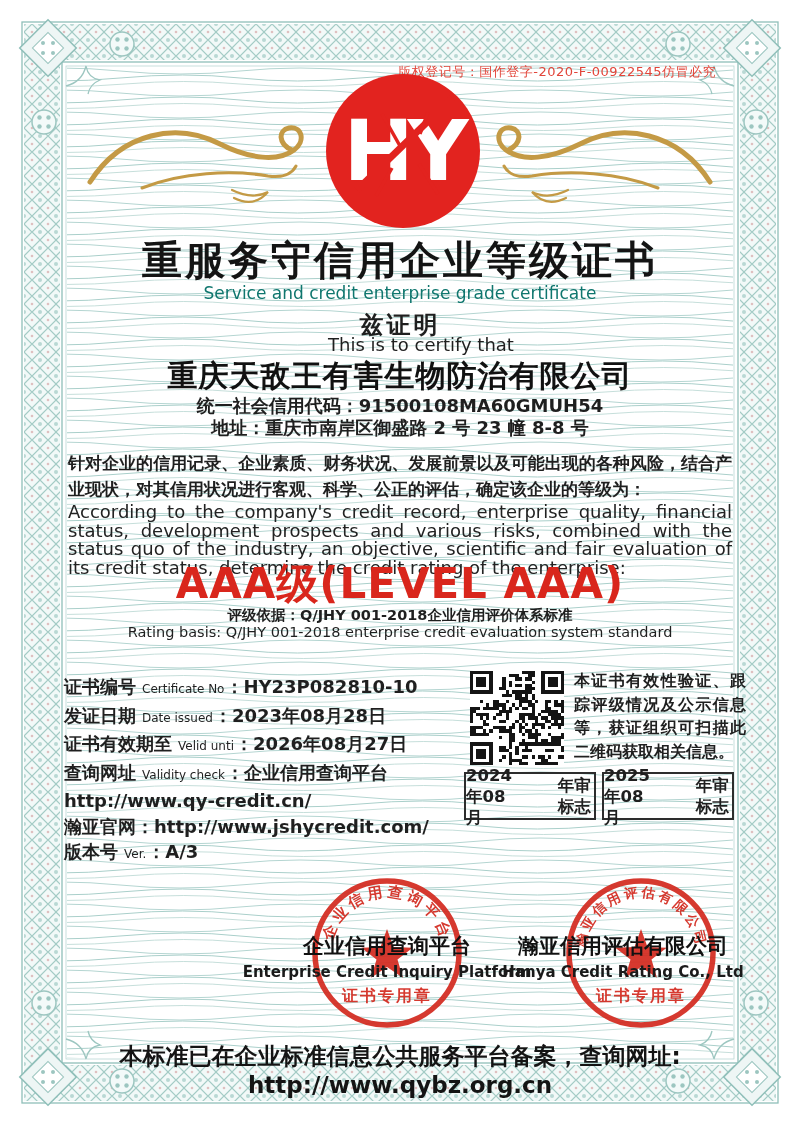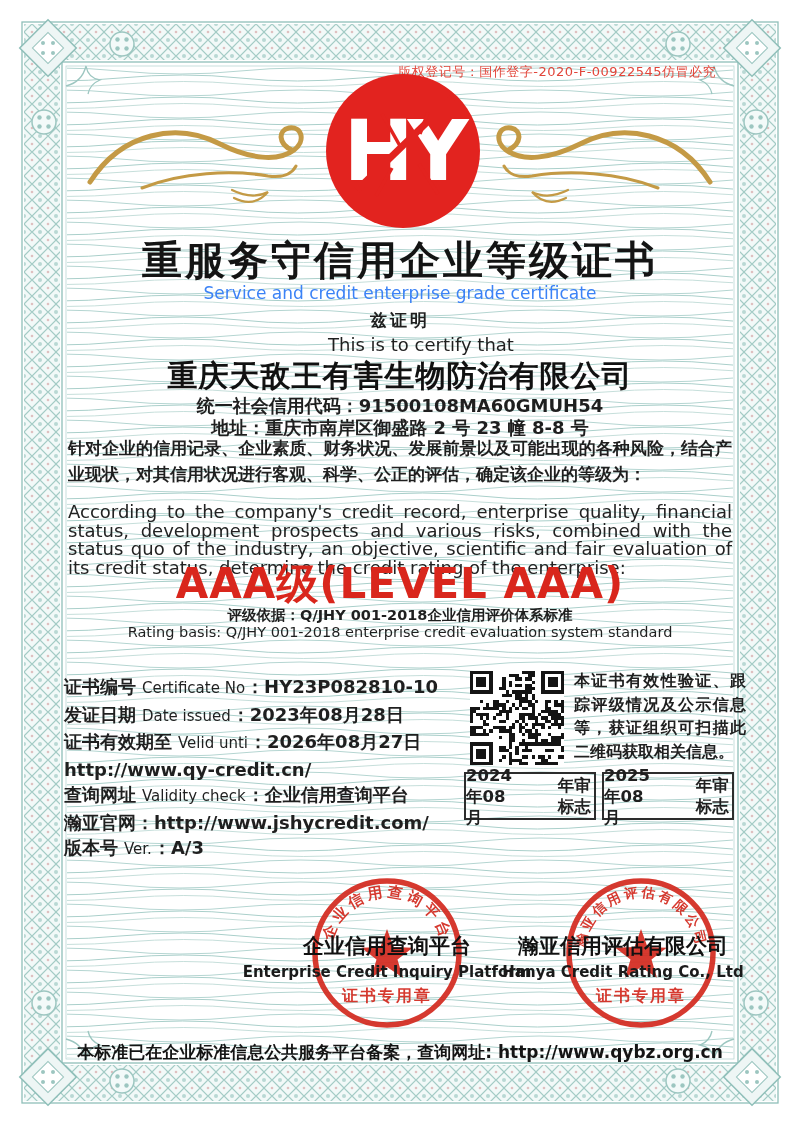--- a/index.html
+++ b/index.html
@@ -6,50 +6,50 @@
   #cert{position:relative;width:800px;height:1125px;overflow:hidden;background:#ffffff;
         font-family:"DejaVu Sans","Liberation Sans",sans-serif;color:#1f1f1f;}
   .abs{position:absolute;}
   .ctr{left:0;width:100%;text-align:center;}
   svg{display:block;}
   .copyright{top:63px;right:84px;font-size:13px;color:#e2453a;letter-spacing:0.5px;}
   .logo{left:324px;top:72px;}
   .flourish-l{left:82px;top:110px;}
   .flourish-r{left:478px;top:110px;}
   .title-zh{top:233px;font-size:40px;font-weight:700;letter-spacing:3px;color:#141414;}
-  .title-en{top:283px;font-size:17px;color:#3b82f6;}
-  .intro-zh{top:309px;font-size:17px;letter-spacing:3px;font-weight:600;}
+  .title-en{top:283px;font-size:17px;color:#0f766e;}
+  .intro-zh{top:309px;font-size:24px;letter-spacing:3px;font-weight:600;}
   .intro-en{top:334px;font-size:18px;margin-left:21px;}
   .company{top:356px;font-size:30px;font-weight:800;letter-spacing:1px;color:#111;}
   .credit-code{top:394px;font-size:18px;font-weight:600;}
   .address{top:416px;font-size:18px;font-weight:600;}
-  .para-zh{top:435px;left:68px;width:664px;font-size:17px;line-height:26px;text-align:justify;font-weight:600;}
+  .para-zh{top:450px;left:68px;width:664px;font-size:17px;line-height:26px;text-align:justify;font-weight:600;}
   .para-en{top:503px;left:68px;width:664px;font-size:18px;line-height:18.5px;text-align:justify;color:#222;}
   .grade{top:556px;font-size:42px;font-weight:700;color:#d9261c;letter-spacing:1px;}
   .basis-zh{top:606px;font-size:14.5px;font-weight:600;}
   .basis-en{top:624px;font-size:14.5px;}
   .details{left:64px;top:674px;font-size:18px;line-height:25.5px;font-weight:600;}
-  .details .den{font-size:15px;font-weight:400;margin:0 1px 0 6px;}
+  .details .den{font-size:12px;font-weight:400;margin:0 1px 0 6px;}
   .qr-box{left:470px;top:671px;}
   .qr-note{left:574px;top:669px;width:172px;font-size:16px;line-height:23.5px;font-weight:600;text-align:justify;}
   .review-box{width:128px;height:44px;border:2px solid #2d2d2d;display:flex;flex-direction:row;
               align-items:center;justify-content:center;font-size:16.5px;line-height:21px;font-weight:600;gap:36px;}
   .rb1{left:464px;top:772px;}
   .rb2{left:602px;top:772px;}
   .annual-note{left:400px;top:827px;width:336px;font-size:16px;line-height:24px;font-weight:700;text-align:right;}
   .seal{opacity:0.93;}
   .seal-l{left:302px;top:868px;}
   .seal-r{left:556px;top:868px;}
   .org-zh{font-size:21px;font-weight:700;text-align:center;color:#111;}
   .org-en{font-size:15px;font-weight:600;text-align:center;color:#1a1a1a;}
   .org-l-zh{left:252px;top:932px;width:270px;}
   .org-l-en{left:242px;top:963px;width:290px;}
   .org-r-zh{left:508px;top:932px;width:230px;}
   .org-r-en{left:500px;top:963px;width:246px;}
-  .footer{top:1041px;font-size:17px;font-weight:700;color:#141414;text-align:center;}
+  .footer{top:1041px;font-size:23px;font-weight:700;color:#141414;text-align:center;}
 </style>
 </head>
 <body>
 
 <div id="cert">
 
   <svg class="abs" width="800" height="1125" viewBox="0 0 800 1125" style="left:0;top:0;">
     <defs>
       <pattern id="waves" width="240" height="22" patternUnits="userSpaceOnUse">
         <path d="M0 5 Q60 -1 120 5 T240 5" fill="none" stroke="#b4d5d1" stroke-width="1"></path>
@@ -143,22 +143,22 @@
   <div class="abs para-zh">针对企业的信用记录、企业素质、财务状况、发展前景以及可能出现的各种风险，结合产业现状，对其信用状况进行客观、科学、公正的评估，确定该企业的等级为：</div>
   <div class="abs para-en">According to the company's credit record, enterprise quality, financial status, development prospects and various risks, combined with the status quo of the industry, an objective, scientific and fair evaluation of its credit status, determine the credit rating of the enterprise:</div>
   <div class="abs ctr grade">AAA级(LEVEL AAA)</div>
   <div class="abs ctr basis-zh">评级依据：Q/JHY 001-2018企业信用评价体系标准</div>
   <div class="abs ctr basis-en">Rating basis: Q/JHY 001-2018 enterprise credit evaluation system standard</div>
 
   <div class="abs details">
     <div><span>证书编号</span><span class="den">Certificate No</span><span>：</span><span>HY23P082810-10</span></div>
     <div><span>发证日期</span><span class="den">Date issued</span><span>：</span><span>2023年08月28日</span></div>
     <div><span>证书有效期至</span><span class="den">Velid unti</span><span>：</span><span>2026年08月27日</span></div>
+    <div><span>查询网址</span><span class="den">Validity check</span><span>：</span><span>企业信用查询平台</span></div>
     <div><span>http://www.qy-credit.cn/</span></div>
-    <div><span>查询网址</span><span class="den">Validity check</span><span>：</span><span>企业信用查询平台</span></div>
     <div><span>瀚亚官网</span><span>：</span><span>http://www.jshycredit.com/</span></div>
     <div><span>版本号</span><span class="den">Ver.</span><span>：</span><span>A/3</span></div>
   </div>
 
   <svg class="abs qr-box" width="94" height="94" viewBox="0 0 29 29" shape-rendering="crispEdges">
     <rect x="0" y="0" width="29" height="29" fill="#ffffff"></rect>
     <g fill="#141414">
       <rect x="0" y="0" width="7" height="7"></rect>
         <rect x="22" y="0" width="7" height="7"></rect>
         <rect x="0" y="22" width="7" height="7"></rect>

